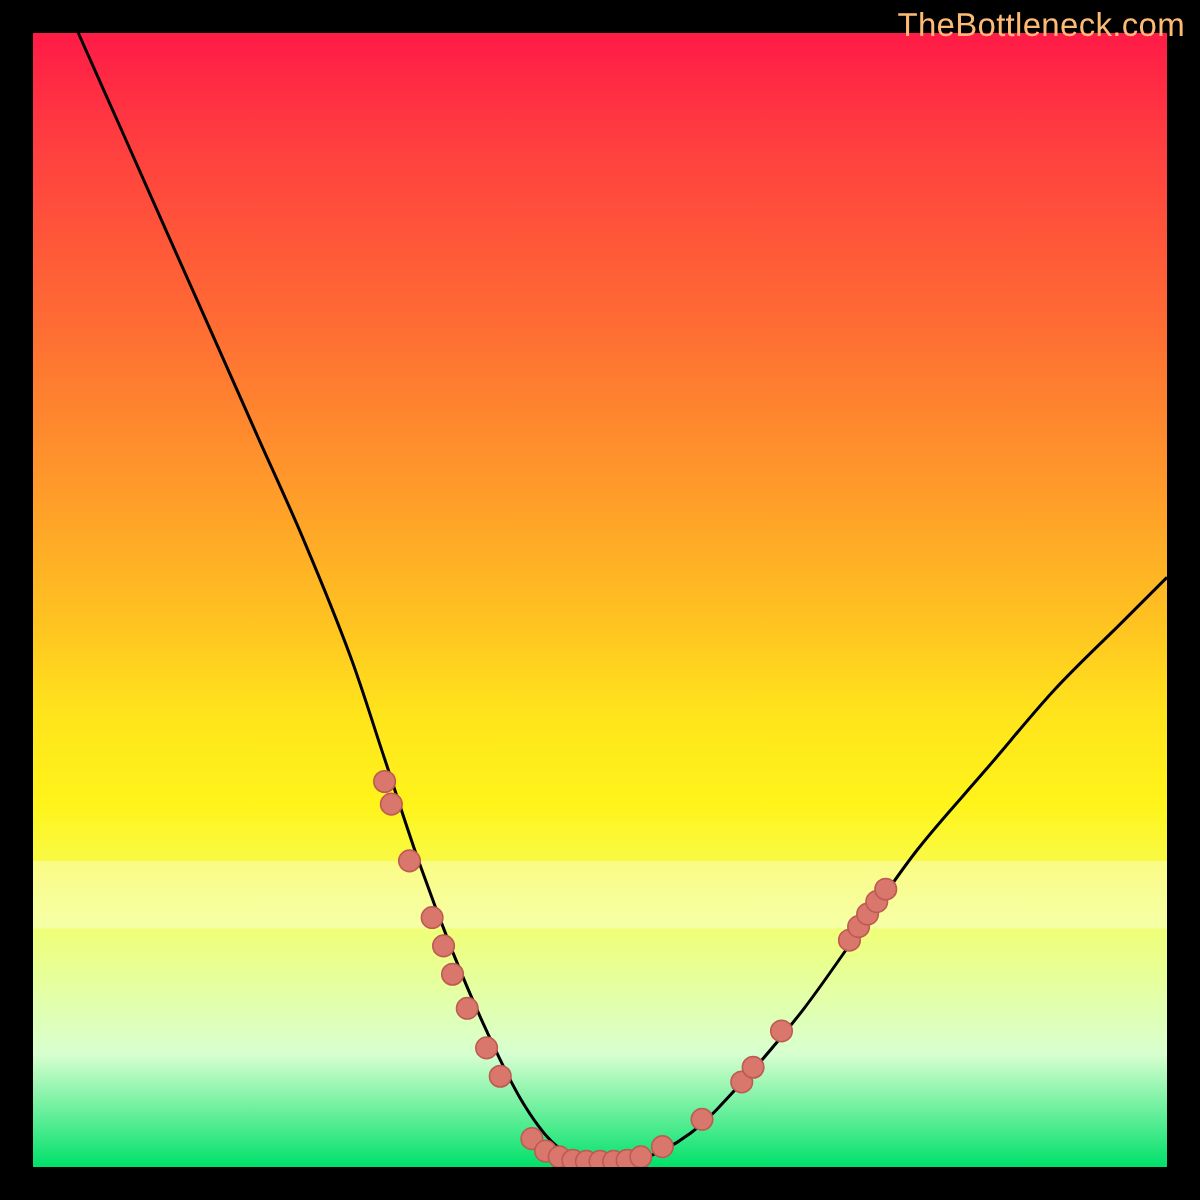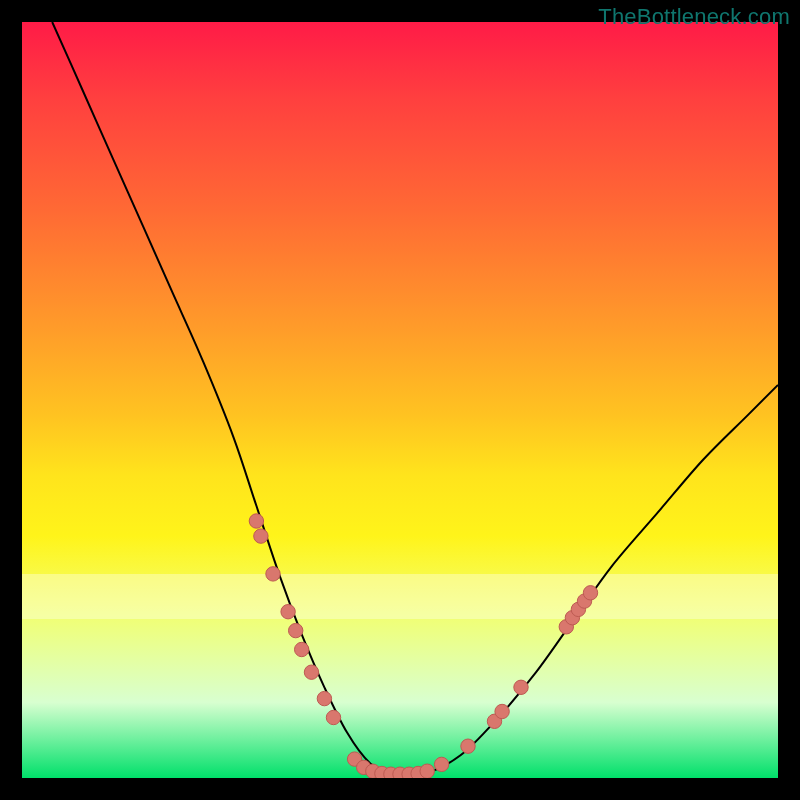--- a/index.html
+++ b/index.html
@@ -33,21 +33,21 @@
   .band-pale {
     position: absolute;
     left: 0;
     width: 100%;
     background: rgba(255,255,255,0.35);
   }
   .watermark {
     position: absolute;
     top: 4px;
     right: 10px;
-    color: #0f766e;
+    color: #fdba74;
     font-size: 22px;
     letter-spacing: 0.2px;
     z-index: 30;
   }
   svg.plot {
     position: absolute;
     left: 22px;
     top: 22px;
     width: 756px;
     height: 756px;

